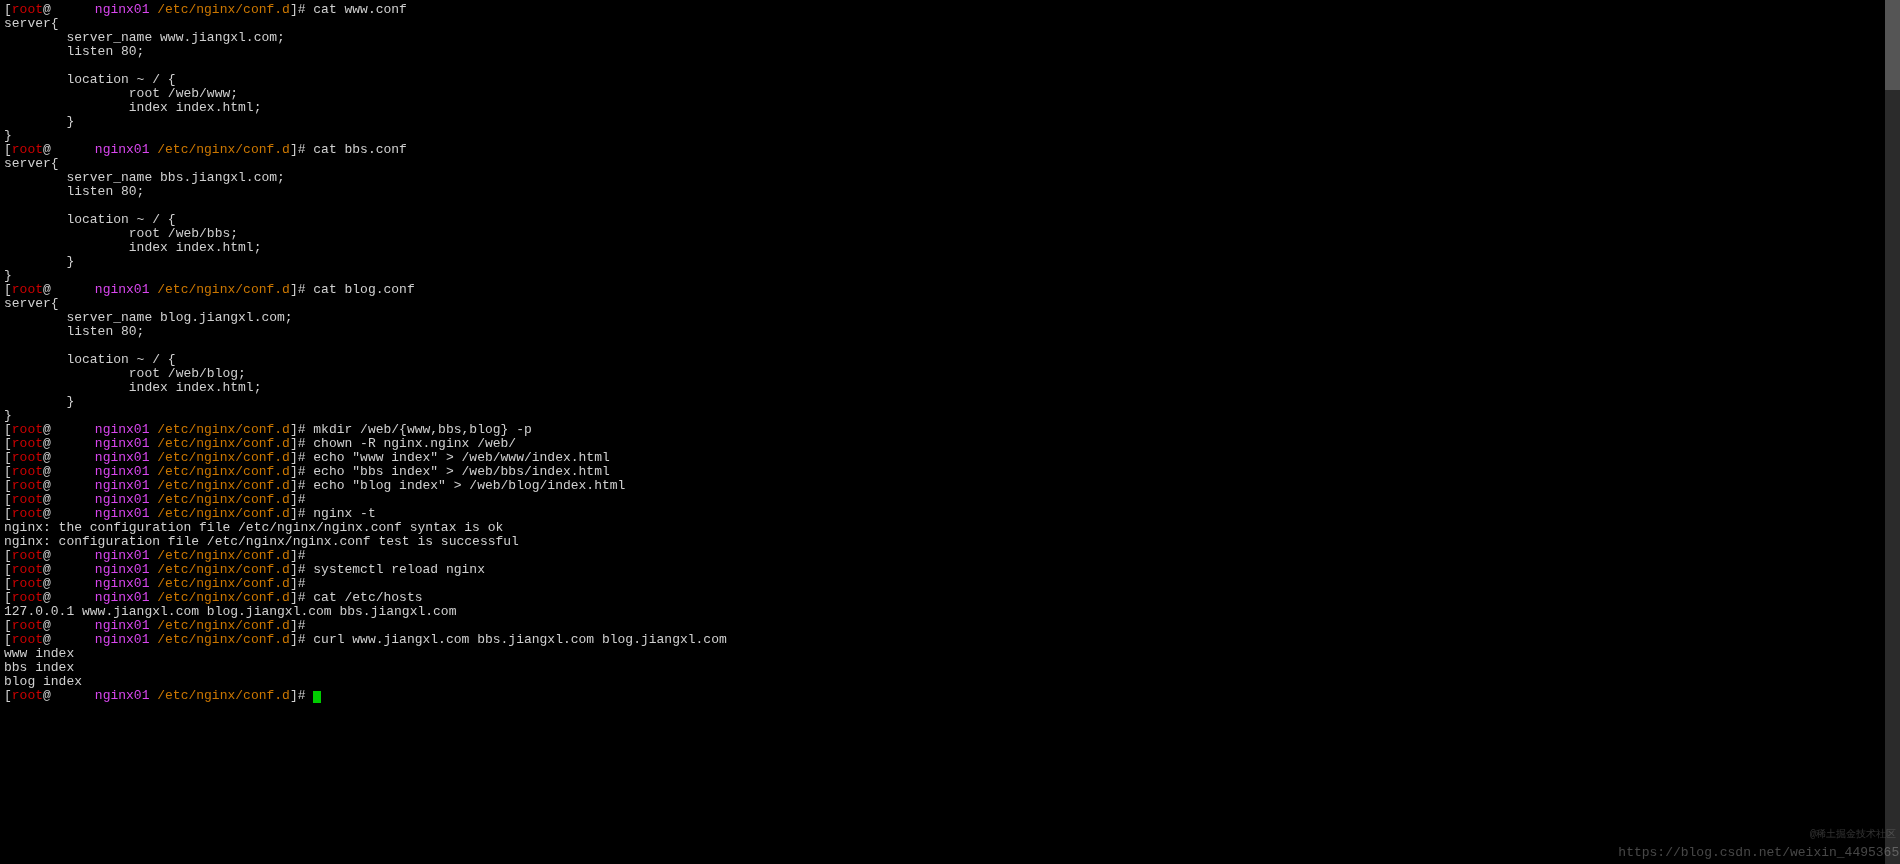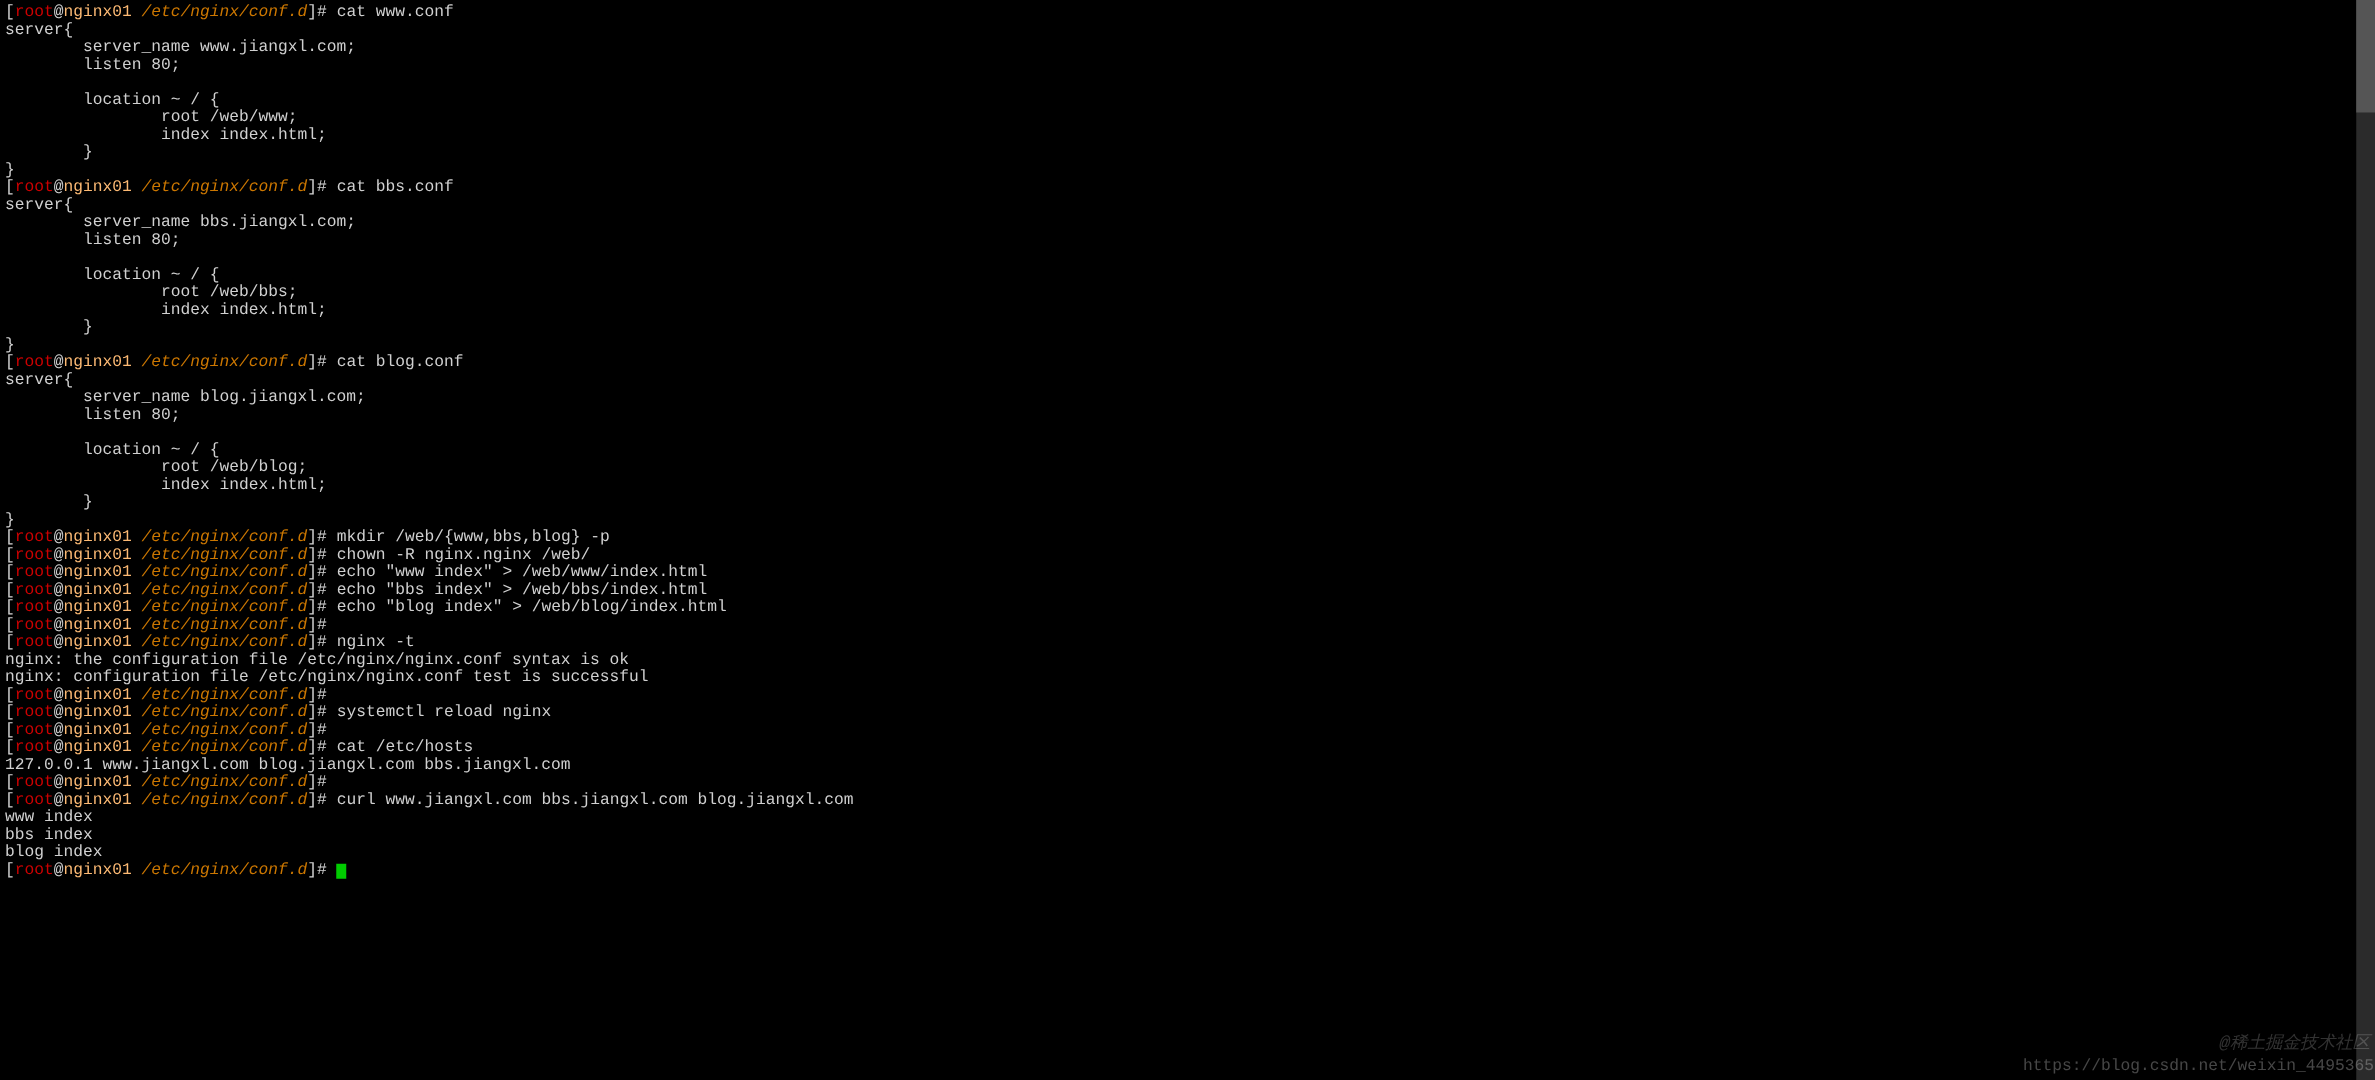--- a/index.html
+++ b/index.html
@@ -22,39 +22,38 @@
     .terminal {
       white-space: pre;
     }
     .line {
       display: block;
       min-height: 14px;
     }
     .bracket { color: #d0d0d0; }
     .user-root { color: #cc0000; font-family: Liberation Mono, monospace; }
     .at { color: #d0d0d0; }
-    .host { color: #fdba74; }
-    .path { color: #cc7700; font-style: italic; }
+    .host { color: #d946ef; padding-left: 44px; }
+    .path { color: #cc7700; }
     .endb { color: #d0d0d0; }
     .cmd { color: #d0d0d0; margin-top: 22px; }
     .output { color: #d0d0d0; }
     .cursor {
       background-color: #00cc00;
       display: inline-block;
       width: 8px;
       height: 12px;
       vertical-align: bottom;
     }
     .watermark1 {
       position: absolute;
       right: 4px;
       bottom: 22px;
       color: rgba(200, 200, 200, 0.25);
-      font-size: 14px;
-      font-style: italic;
+      font-size: 10px;
     }
     .watermark2 {
       position: absolute;
       right: -7px;
       bottom: 4px;
       color: rgba(200, 200, 200, 0.35);
       font-size: 13px;
       white-space: nowrap;
     }
     .scrollbar {

